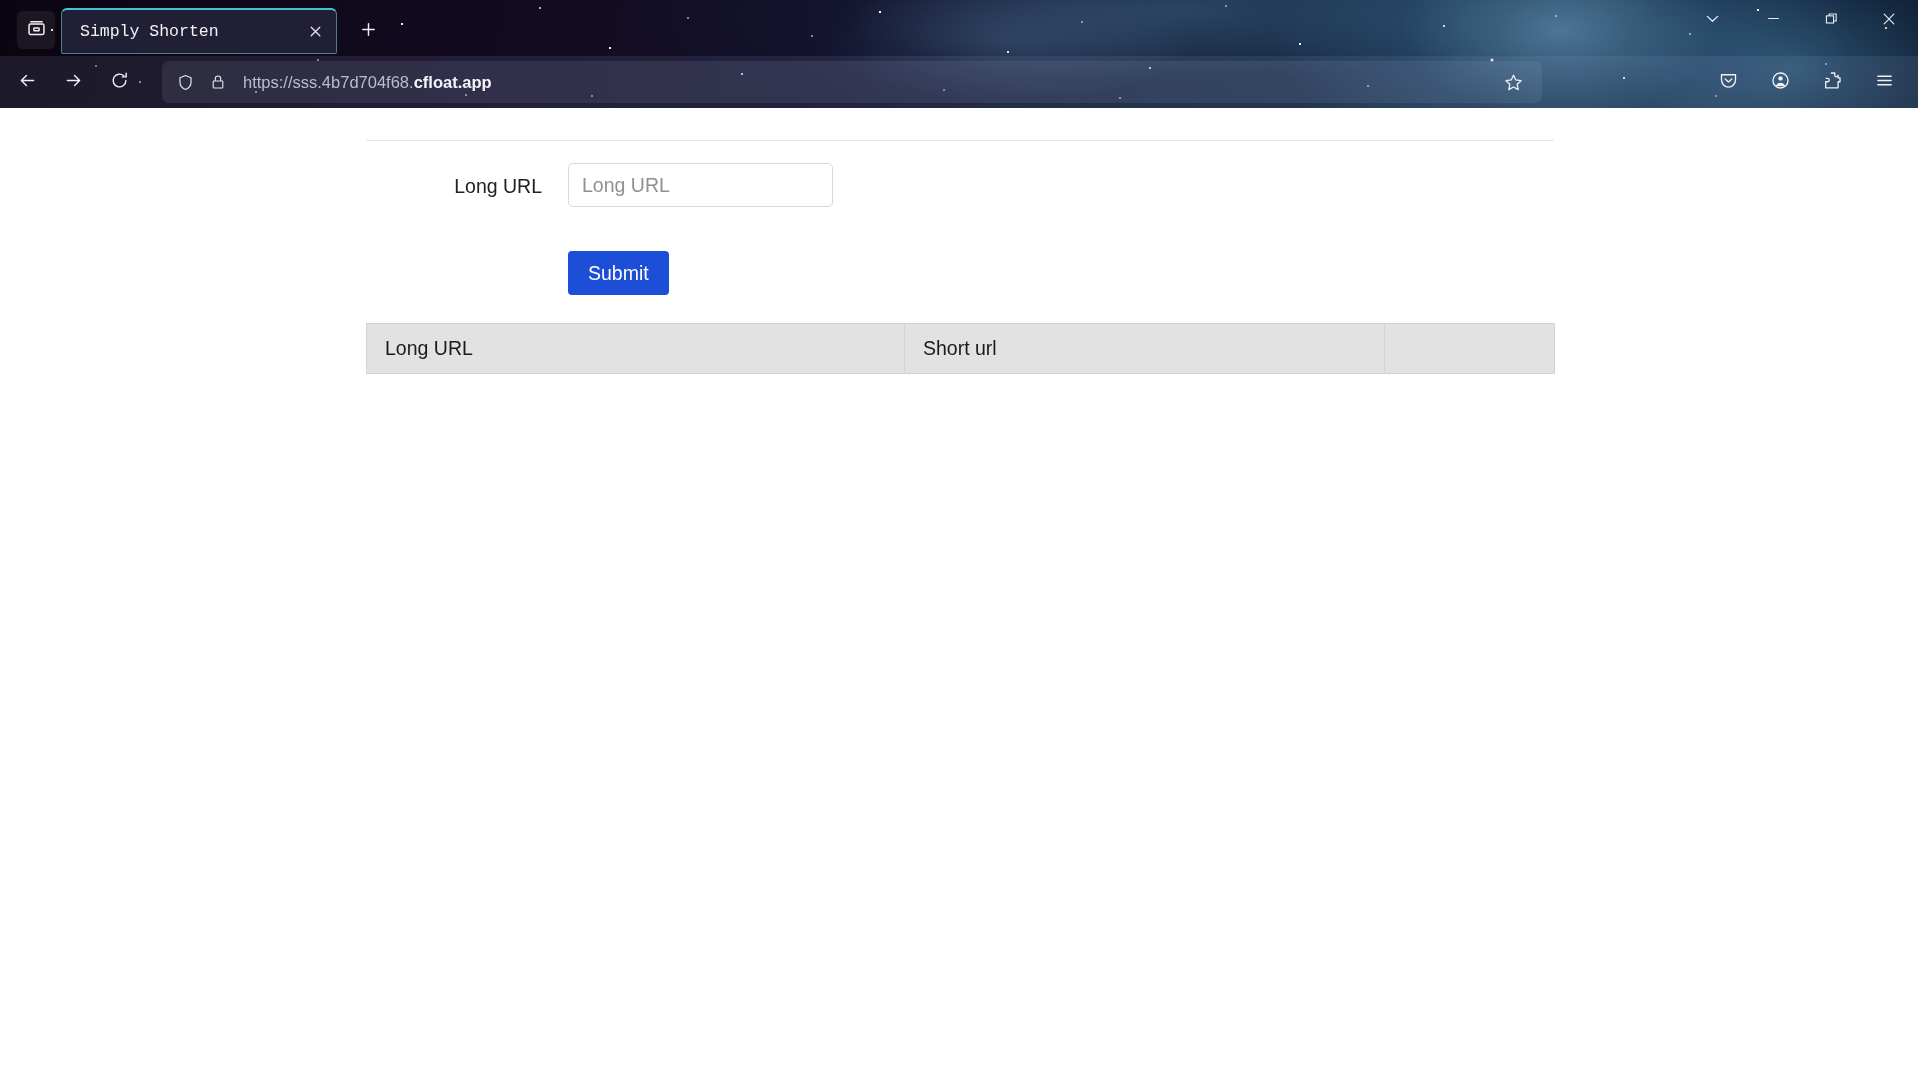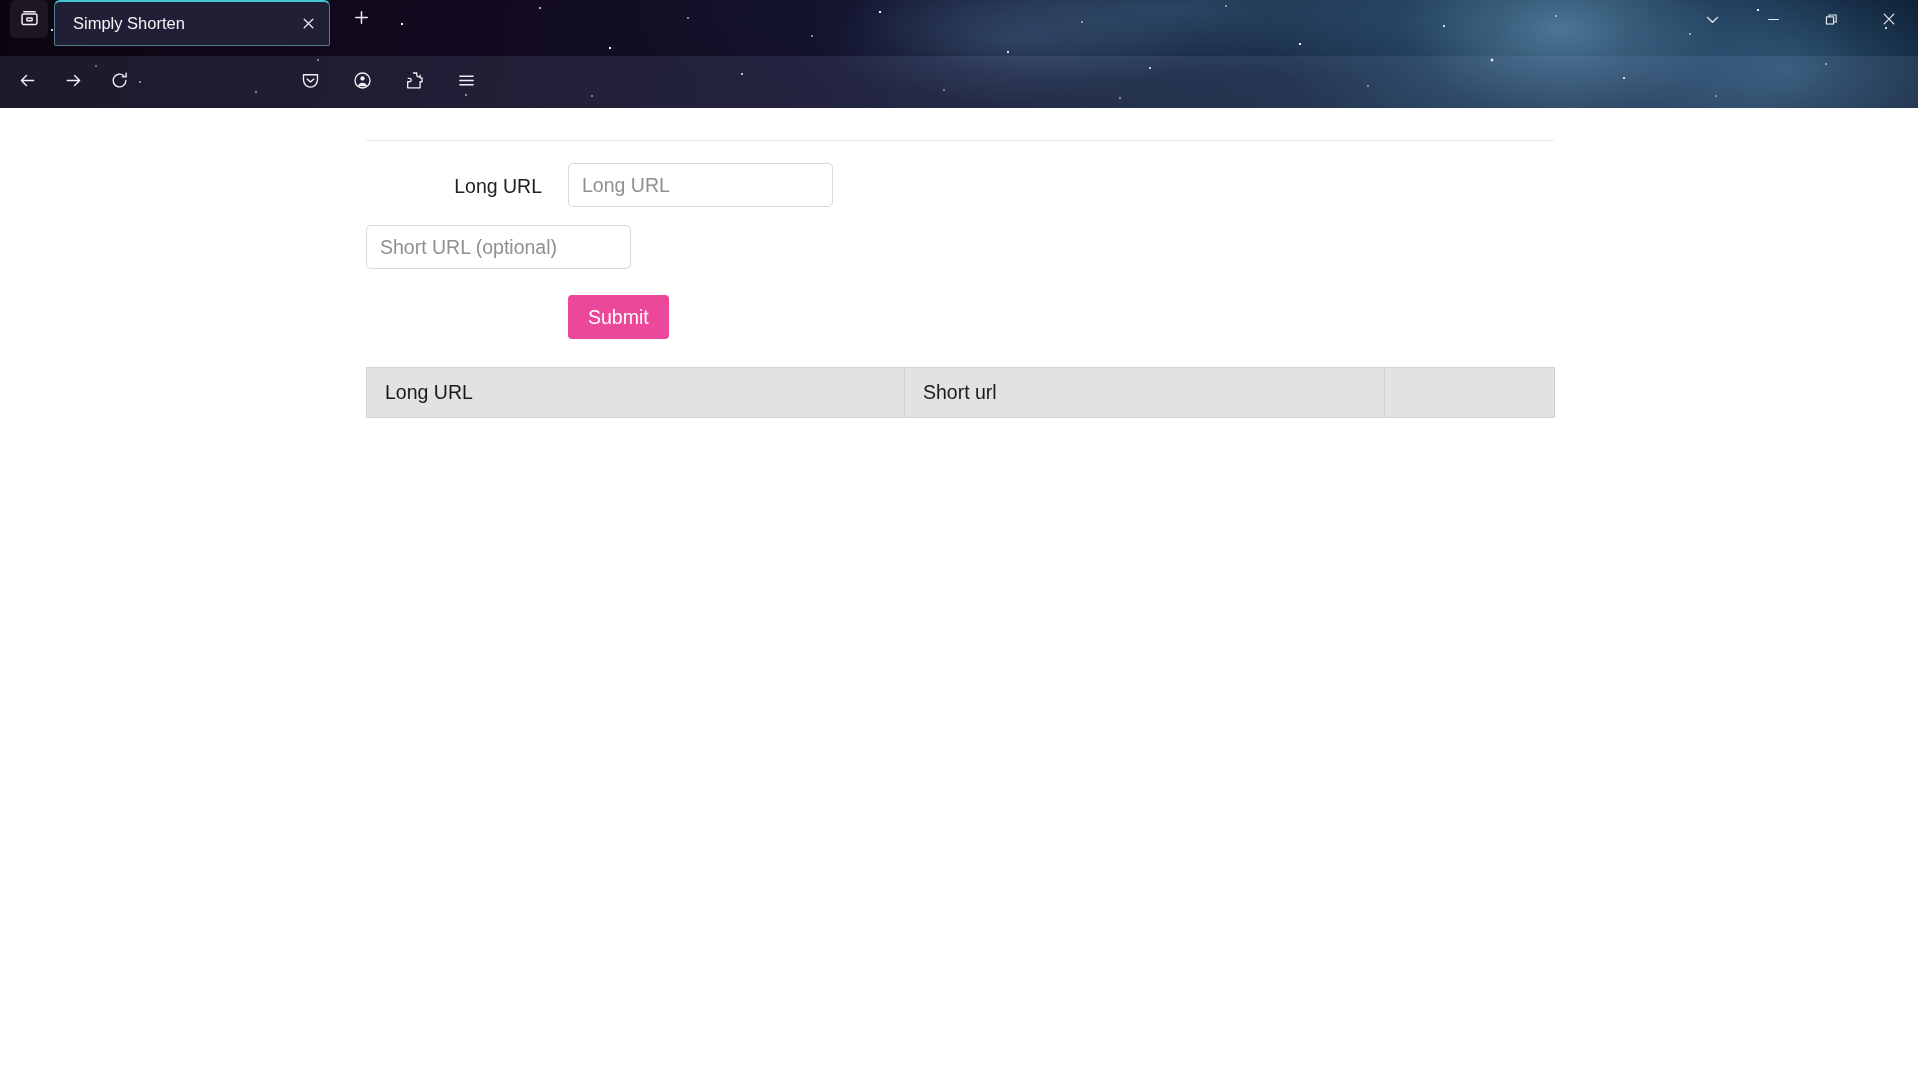--- a/index.html
+++ b/index.html
@@ -78,23 +78,24 @@
       radial-gradient(1px 1px at 1716px 96px, #cfd8ff 45%, transparent 100%);
     background-repeat: no-repeat;
     opacity: .95;
   }
 
   
   .tabstrip {
     position: relative;
     height: 56px;
     display: flex;
-    align-items: flex-start;
-    padding-left: 4px;
+    align-items: flex-end;
+    padding-left: 11px;
     z-index: 3;
+    font-family: Liberation Mono, monospace;
   }
   .fxview-btn {
     width: 38px; height: 38px;
     margin: 0 6px 7px 6px;
     border-radius: 6px;
     background: rgba(255,255,255,0.07);
     display: flex; align-items: center; justify-content: center;
     flex: 0 0 auto;
   }
   .tab {
@@ -244,21 +245,21 @@
     font-family: "Liberation Sans", sans-serif;
     font-size: 19.5px;
     color: #212121;
     padding: 0 13px;
     outline: none;
   }
   .form-control::placeholder { color: #909090; }
 
   .form-row.actions { margin-top: 26px; margin-bottom: 0; }
   .btn-primary {
-    background: #ec4899;
+    background: #1d4ed8;
     border: none;
     color: #ffffff;
     font-family: "Liberation Sans", sans-serif;
     font-size: 19.5px;
     padding: 0 20px;
     height: 44px;
     border-radius: 4px;
     cursor: pointer;
   }
 
@@ -372,20 +373,39 @@
       </div>
       <div class="nav-btn">
         <span>
           <svg width="21" height="21" viewBox="0 0 24 24" fill="none" stroke="#f3f3f7" stroke-width="1.6" stroke-linecap="round" stroke-linejoin="round">
             <path d="M19.3 12 A7.3 7.3 0 1 1 16.9 6.6"></path>
             <path d="M19.6 3.6 L19.6 7.9 L15.3 7.9"></path>
           </svg>
         </span>
       </div>
 
+      <div class="urlbar">
+        <span class="shield">
+          <svg width="19" height="19" viewBox="0 0 24 24" fill="none" stroke="#e4e5ed" stroke-width="1.5" stroke-linejoin="round">
+            <path d="M12 3.2 L19 6 V11.4 C19 15.8 15.9 19.3 12 20.8 C8.1 19.3 5 15.8 5 11.4 V6 Z"></path>
+          </svg>
+        </span>
+        <span class="lock">
+          <svg width="18" height="18" viewBox="0 0 24 24" fill="none" stroke="#e4e5ed" stroke-width="1.5" stroke-linejoin="round">
+            <rect x="5.6" y="10.6" width="12.8" height="9.4" rx="1.1"></rect>
+            <path d="M8.4 10.6 V7.6 A3.6 3.6 0 0 1 15.6 7.6 V10.6"></path>
+          </svg>
+        </span>
+        <span class="url-text"><span>https://sss.4b7d704f68.</span><span class="host">cfloat.app</span></span>
+        <span class="star-btn">
+          <svg width="21" height="21" viewBox="0 0 24 24" fill="none" stroke="#f0f1f6" stroke-width="1.45" stroke-linejoin="round">
+            <path d="M12 3.6 L14.6 9.1 L20.6 9.9 L16.2 14.0 L17.35 20.1 L12 17.15 L6.65 20.1 L7.8 14.0 L3.4 9.9 L9.4 9.1 Z"></path>
+          </svg>
+        </span>
+      </div>
 
       <div class="navbar-spacer"></div>
 
       <div class="nav-right">
         <div class="nav-btn">
           <span>
             <svg width="21" height="21" viewBox="0 0 24 24" fill="none" stroke="#f0f1f6" stroke-width="1.55" stroke-linecap="round" stroke-linejoin="round">
               <path d="M4 5.4 H20 V11.2 C20 15.9 16.4 19.6 12 19.6 C7.6 19.6 4 15.9 4 11.2 Z"></path>
               <path d="M8.2 10.2 L12 13.6 L15.8 10.2"></path>
             </svg>
@@ -425,21 +445,20 @@
         <div class="hr"></div>
 
         <form class="form">
 
           <div class="form-row">
             <label class="form-label">Long URL</label>
             <input class="form-control" type="text" placeholder="Long URL" style="">
           </div>
 
           <div class="form-row">
-            <input class="form-control" type="text" placeholder="Short URL (optional)" style="">
           </div>
 
           <div class="form-row actions">
             <span class="form-label"></span>
             <button class="btn-primary" type="submit">Submit</button>
           </div>
         </form>
 
         <div class="table-wrap">
           <table class="url-table">

